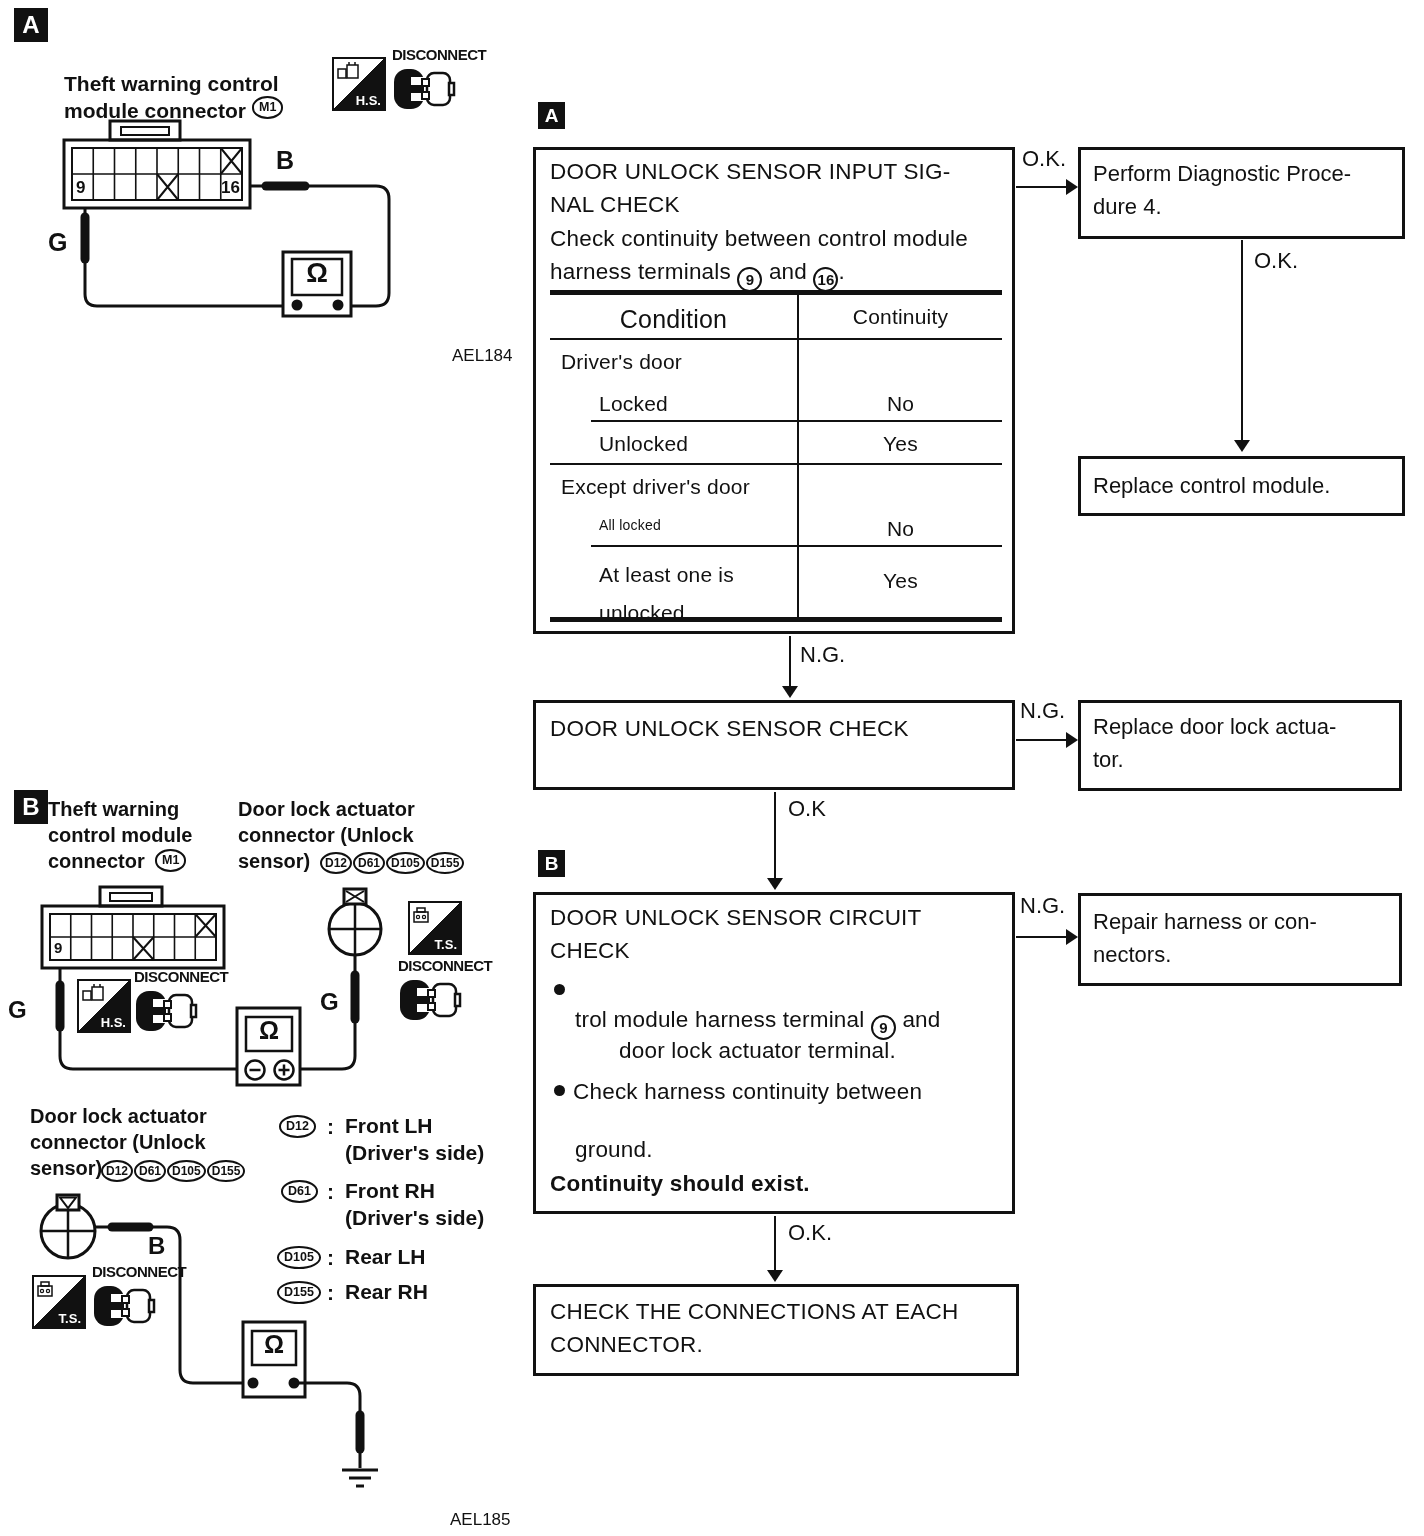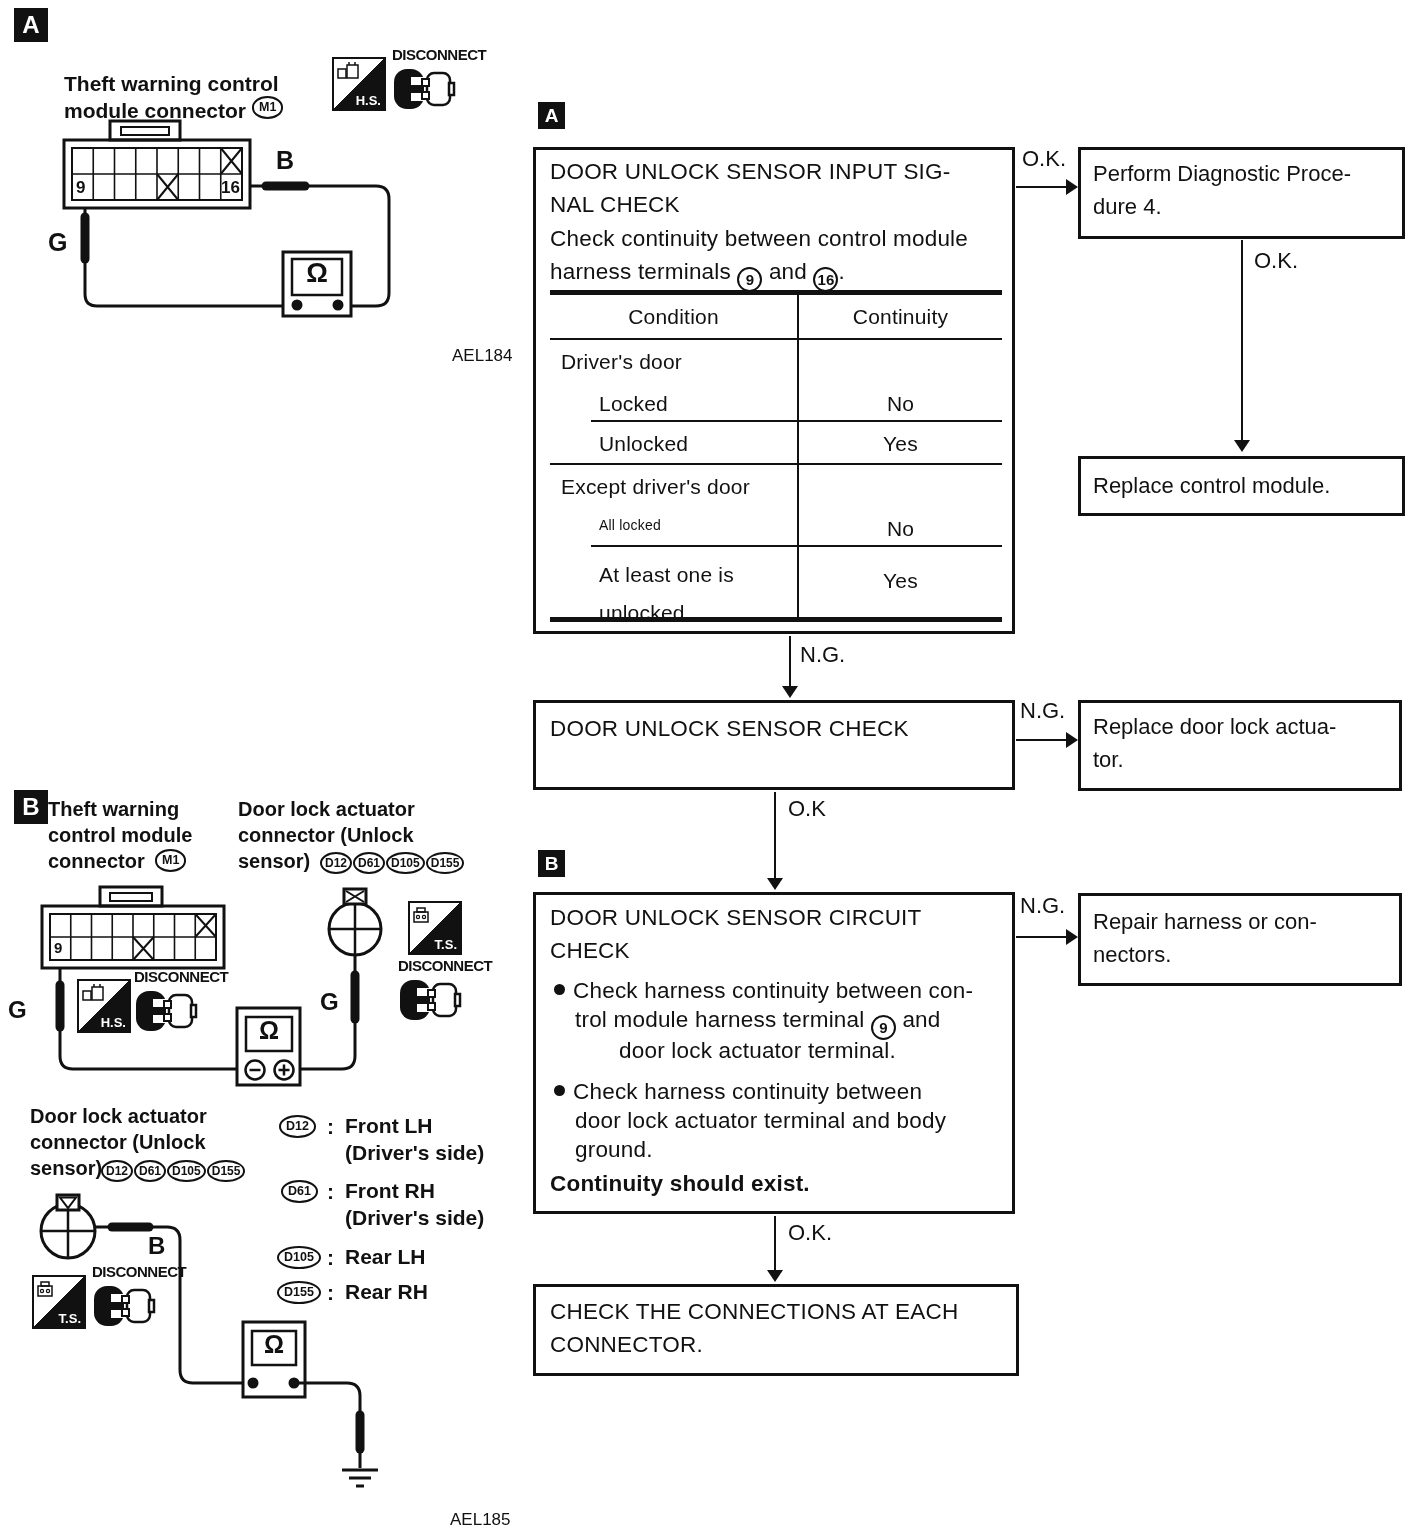--- a/index.html
+++ b/index.html
@@ -160,21 +160,21 @@
     <div class="fc-text" style="left:14px;top:76px;">Check continuity between control module</div>
     <div class="fc-text" style="left:14px;top:109px;">
       <span>harness terminals</span>
       <span class="circ">9</span>
       <span>and</span>
       <span class="circ">16</span><span>.</span>
     </div>
 
     <div class="tbl-line" style="left:14px;top:140px;width:452px;height:5px;"></div>
     <div class="tbl-line" style="left:261px;top:140px;width:2px;height:332px;"></div>
-    <div class="fc-text" style="left:14px;top:155px;width:247px;text-align:center;font-size:21px;">Condition</div>
+    <div class="fc-text" style="left:14px;top:155px;width:247px;text-align:center;font-size:25px;">Condition</div>
     <div class="fc-text" style="left:263px;top:155px;width:203px;text-align:center;font-size:21px;">Continuity</div>
     <div class="tbl-line" style="left:14px;top:188px;width:452px;height:2px;"></div>
 
     <div class="fc-text" style="left:25px;top:200px;font-size:21px;">Driver's door</div>
 
     <div class="fc-text" style="left:63px;top:242px;font-size:21px;">Locked</div>
     <div class="fc-text" style="left:263px;top:242px;width:203px;text-align:center;font-size:21px;">No</div>
     <div class="tbl-line" style="left:55px;top:270px;width:411px;height:2px;"></div>
 
     <div class="fc-text" style="left:63px;top:282px;font-size:21px;">Unlocked</div>
@@ -231,31 +231,29 @@
 
   <div class="badge" style="left:538px;top:850px;width:27px;height:27px;font-size:19px;">
       <span>B</span>
     </div>
 
   <div class="box" style="left:533px;top:892px;width:482px;height:322px;">
     <div class="fc-text" style="left:14px;top:10px;">DOOR UNLOCK SENSOR CIRCUIT</div>
     <div class="fc-text" style="left:14px;top:43px;">CHECK</div>
 
     <div class="dot" style="left:18px;top:89px;"></div>
-    <div class="fc-text" style="left:37px;top:83px;">Check harness continuity between con-</div>
     <div class="fc-text" style="left:39px;top:112px;">
       <span>trol module harness terminal</span>
       <span class="circ">9</span>
       <span>and</span>
     </div>
     <div class="fc-text" style="left:39px;top:143px;margin-left:44px;">door lock actuator terminal.</div>
 
     <div class="dot" style="left:18px;top:190px;"></div>
     <div class="fc-text" style="left:37px;top:184px;">Check harness continuity between</div>
-    <div class="fc-text" style="left:39px;top:213px;">door lock actuator terminal and body</div>
     <div class="fc-text" style="left:39px;top:242px;">ground.</div>
 
     <div class="fc-text bold" style="left:14px;top:276px;">Continuity should exist.</div>
   </div>
   <div class="lbl" style="left:1020px;top:893px;">N.G.</div>
   <div class="hline" style="left:1016px;top:936px;width:52px;height:2px;"></div>
   <div class="arrr" style="left:1066px;top:929px;"></div>
 
   <div class="box" style="left:1078px;top:893px;width:324px;height:93px;">
     <div class="rb-text" style="left:12px;top:13px;">Repair harness or con-</div>

